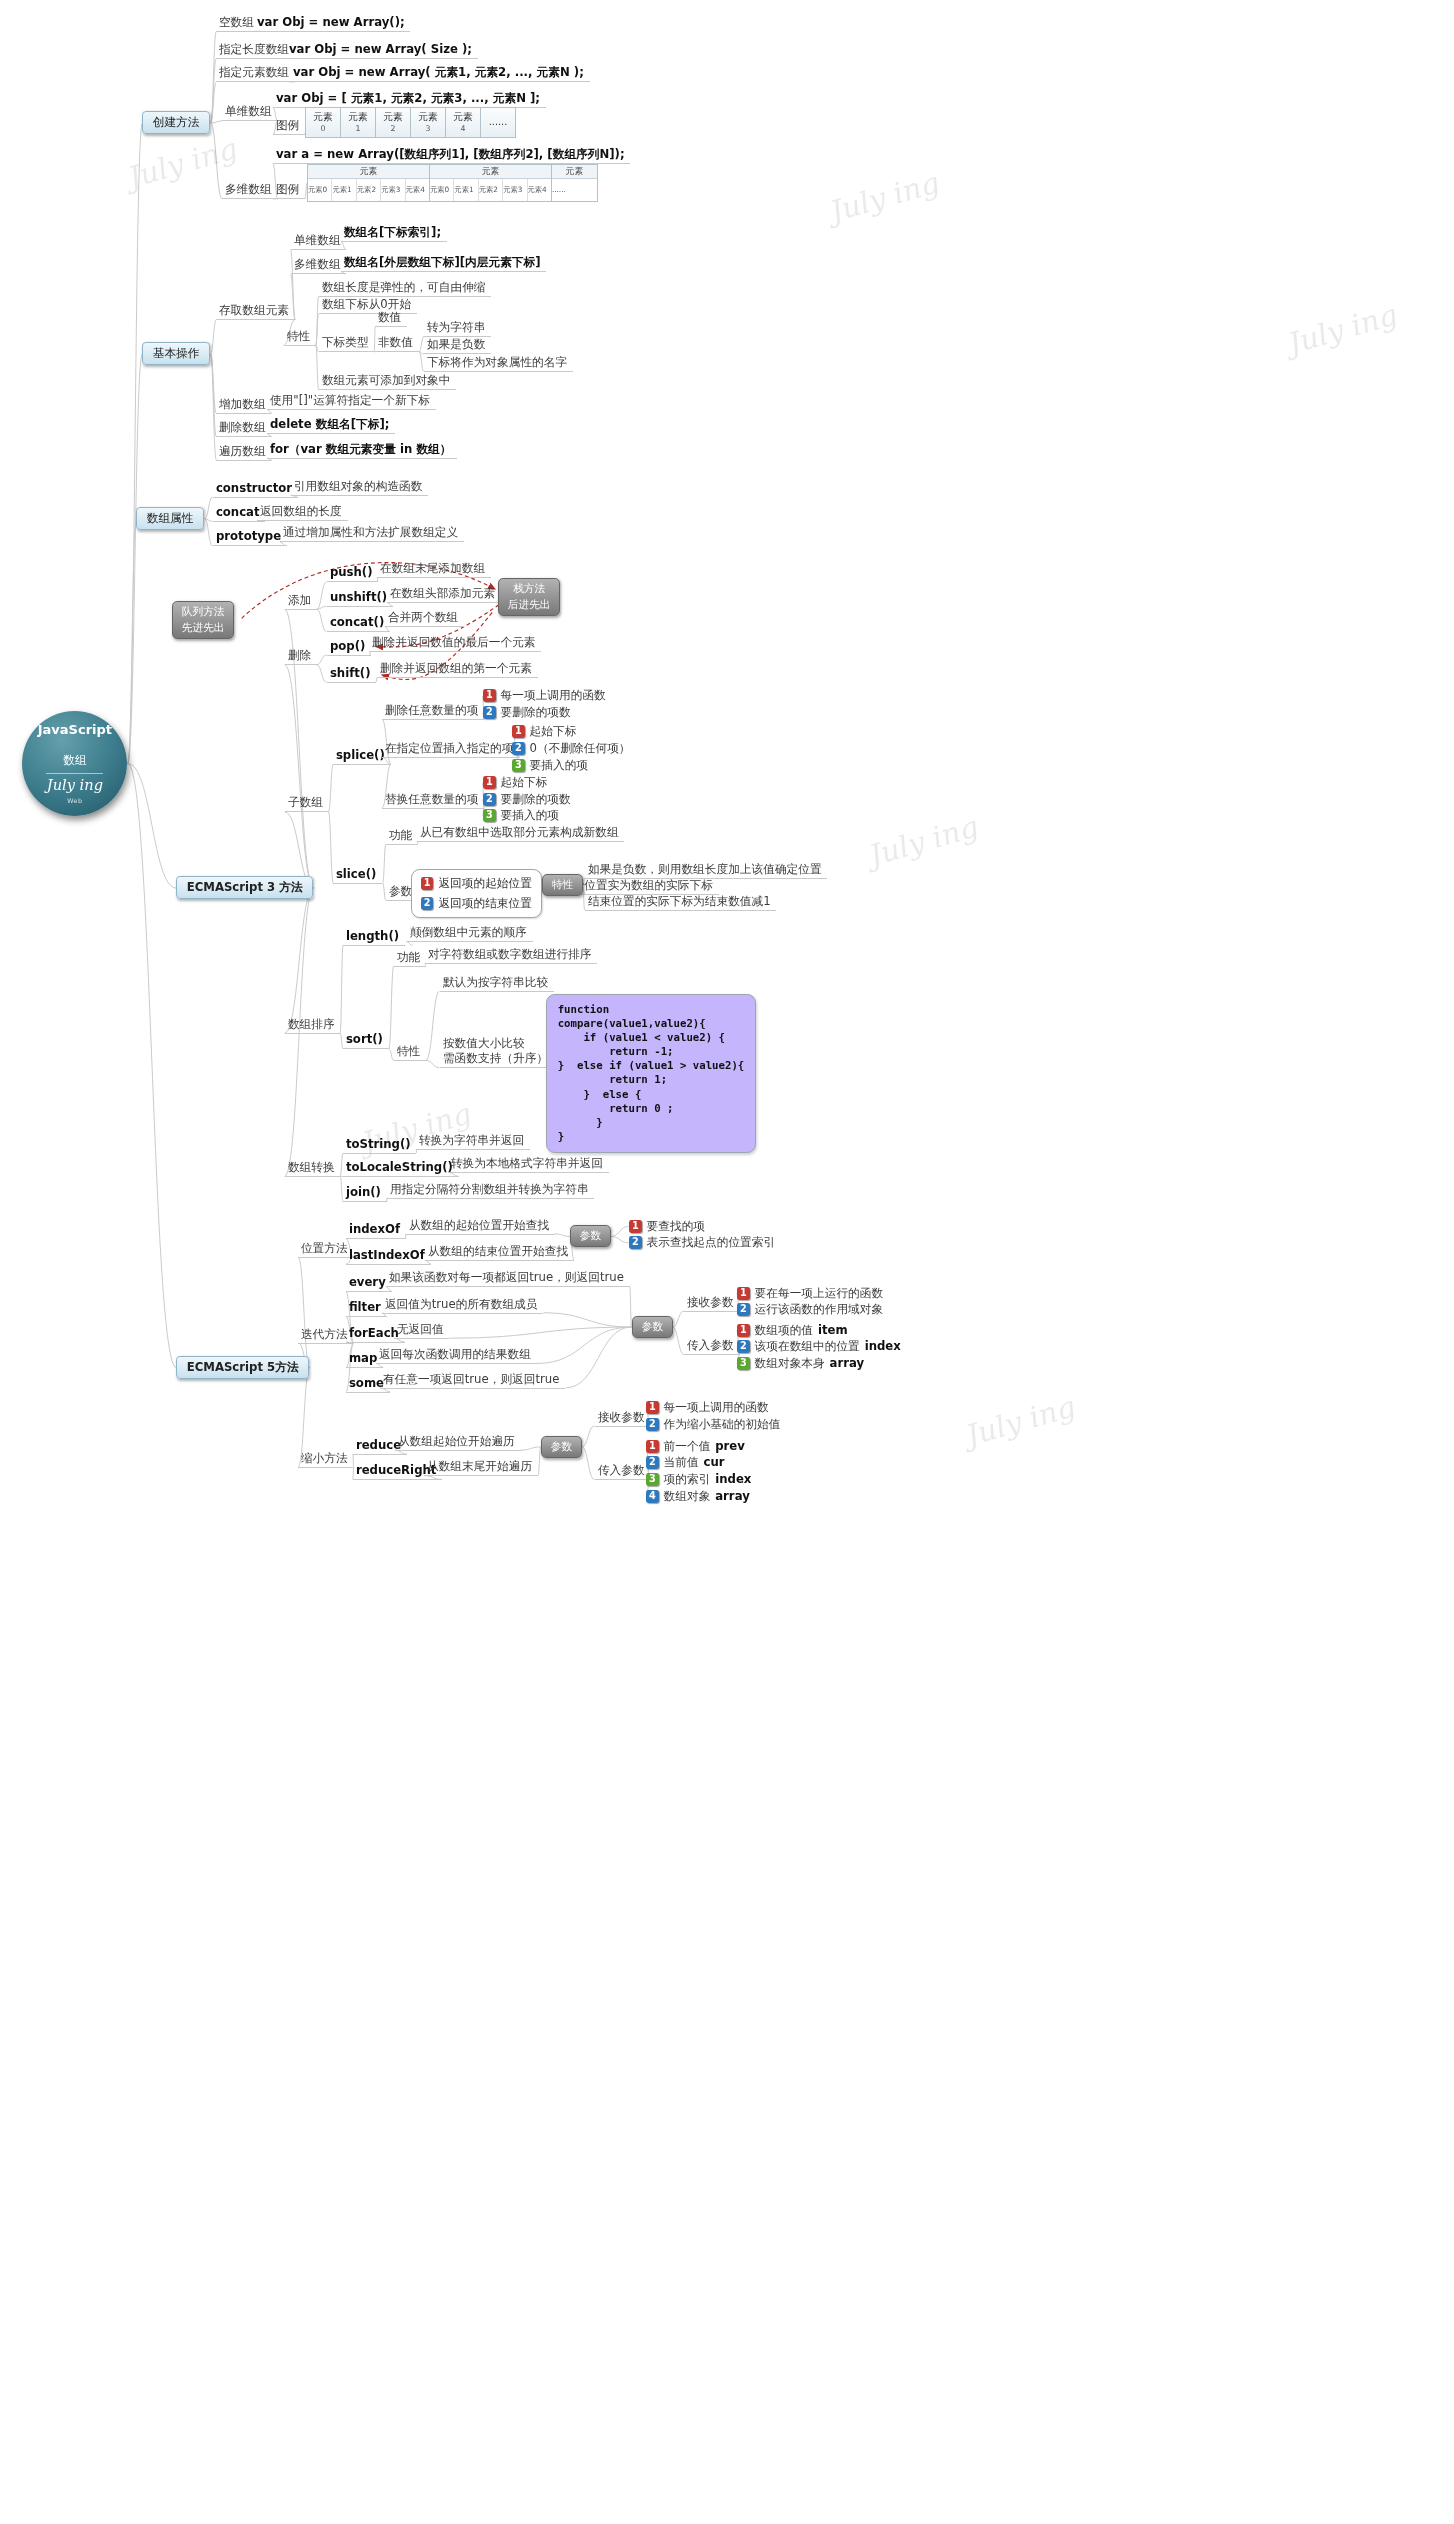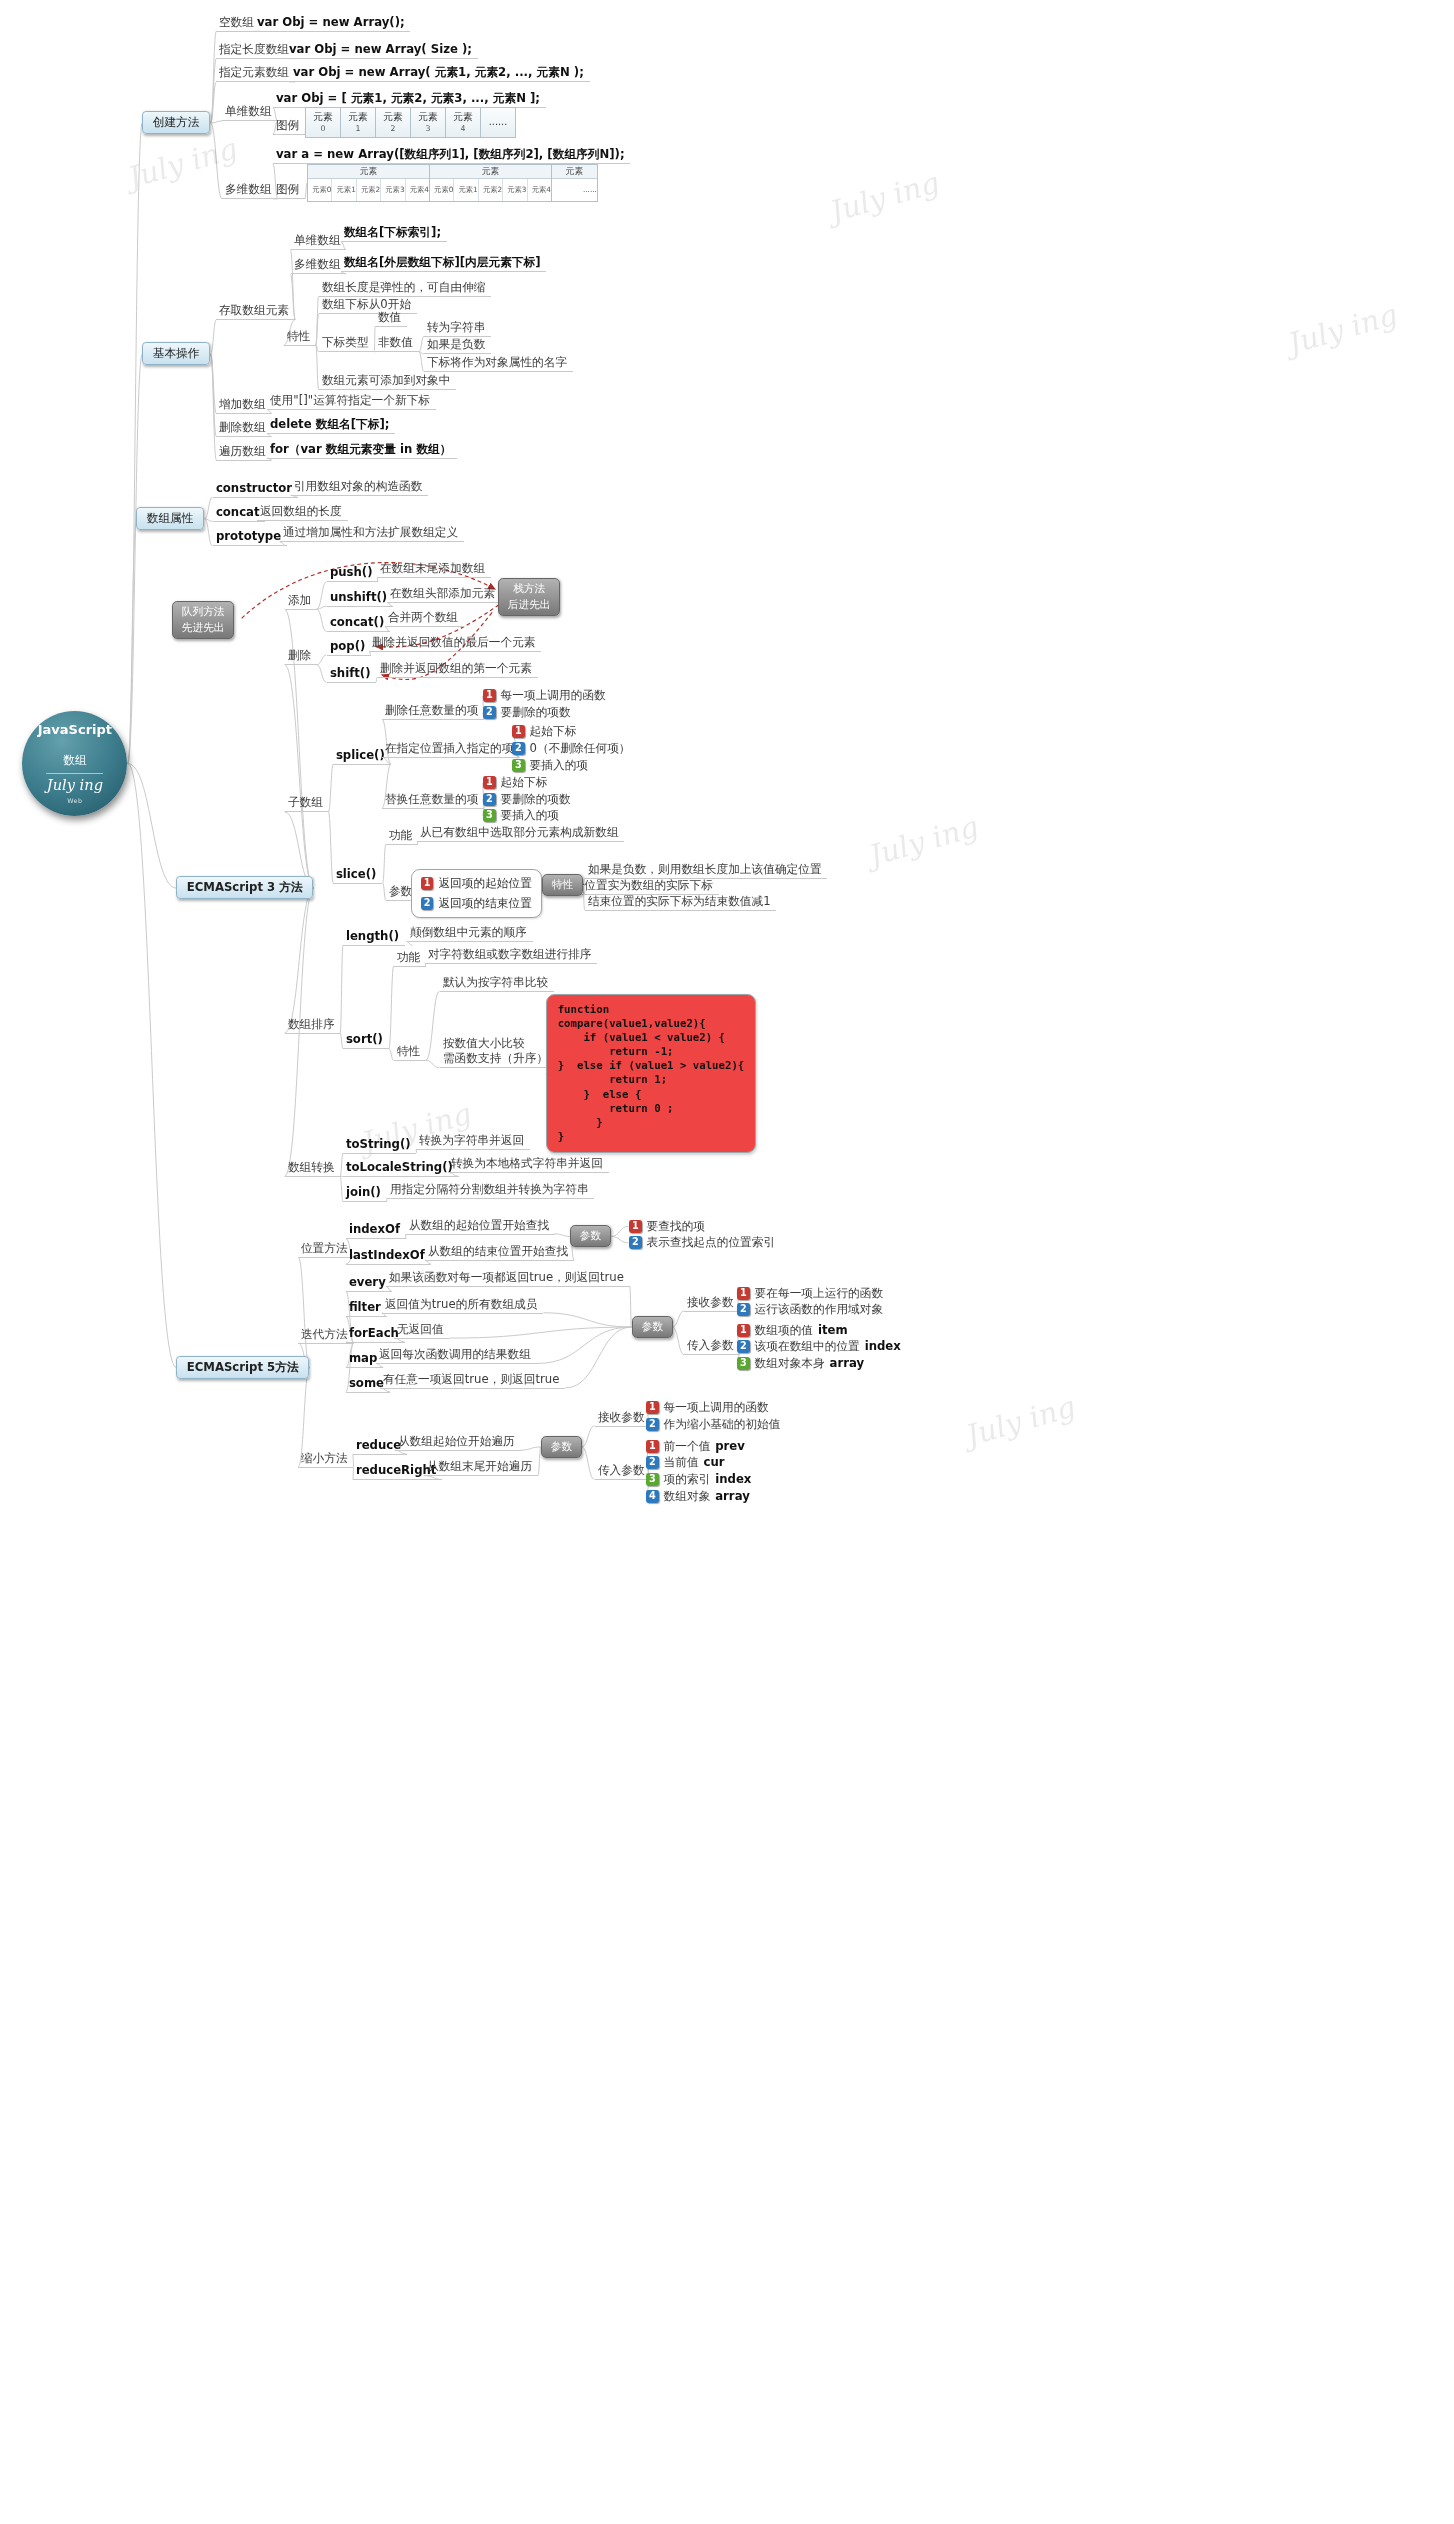--- a/index.html
+++ b/index.html
@@ -24,36 +24,36 @@
 
   .row{display:flex;align-items:center;gap:4.9px}
   .badge{min-width:12.7px;height:12.7px;border-radius:2.4px;color:#fff;font-size:9.7px;font-weight:bold;
          display:inline-flex;align-items:center;justify-content:center;box-shadow:1px 1px 1px rgba(0,0,0,.35)}
   .badge.red{background:var(--badge_red,#c53a32)}
   .badge.blue{background:var(--badge_blue,#2e79bd)}
   .badge.green{background:var(--badge_green,#5aa832)}
 
   .pbox{border:1px solid #9aa7ad;border-radius:8.8px;background:#fff;padding:5.8px 8.8px;
         display:flex;flex-direction:column;gap:4.9px;font-size:11.7px;color:#333;box-shadow:1px 1px 1.9px rgba(0,0,0,.15)}
-  .codebox{border:1px solid #9aa7ad;border-radius:8.8px;background:#ef4444;padding:7.8px 10.7px;
+  .codebox{border:1px solid #9aa7ad;border-radius:8.8px;background:#c4b5fd;padding:7.8px 10.7px;
            font-family:"DejaVu Sans Mono","Liberation Mono",monospace;font-weight:bold;font-size:10.7px;
            line-height:1.32;white-space:pre;color:#111;box-shadow:1px 1.9px 2.9px rgba(0,0,0,.18)}
 
   .fig{display:flex}
   .cell{width:34px;height:29px;border:1px solid #b3c2ca;margin-left:-1px;display:flex;flex-direction:column;
         align-items:center;justify-content:center;background:linear-gradient(#fbfdfe,#e7eff4);
         font-size:9.7px;color:#333}
   .cell .cl2{font-size:7.8px;color:#555}
 
   .fig2{display:flex;border:1px solid #b3c2ca;background:#fff}
   .fg{border-right:1px solid #b3c2ca;display:flex;flex-direction:column}
   .fg:last-child{border-right:none}
   .fgh{font-size:8.8px;text-align:center;padding:1px 0;border-bottom:1px solid #c5d2d9;background:#eef4f7;color:#444}
   .fgc{display:flex}
-  .fgc span{width:23.4px;padding:5.8px 0;border-right:1px solid #d9e1e6;font-size:7.3px;text-align:right;color:#555}
+  .fgc span{width:23.4px;padding:5.8px 0;border-right:1px solid #d9e1e6;font-size:7.3px;text-align:left;color:#555}
   .fgc span:last-child{border-right:none}
   .fg3c{width:45px !important}
 
   .center{width:105px;height:105px;border-radius:50%;
           background:radial-gradient(circle at 38% 28%, #64a0ad, #3a7a8a 55%, #235564);
           color:#fff;display:flex;flex-direction:column;align-items:center;justify-content:center;
           box-shadow:1.9px 3.9px 7.8px rgba(0,0,0,.45);text-align:center;z-index:2}
   .c-title{font-weight:bold;font-size:13px}
   .c-sub{font-size:11.7px;margin-top:15px}
   .c-div{width:57px;height:1px;background:rgba(255,255,255,.55);margin:3.9px 0 2.9px}

